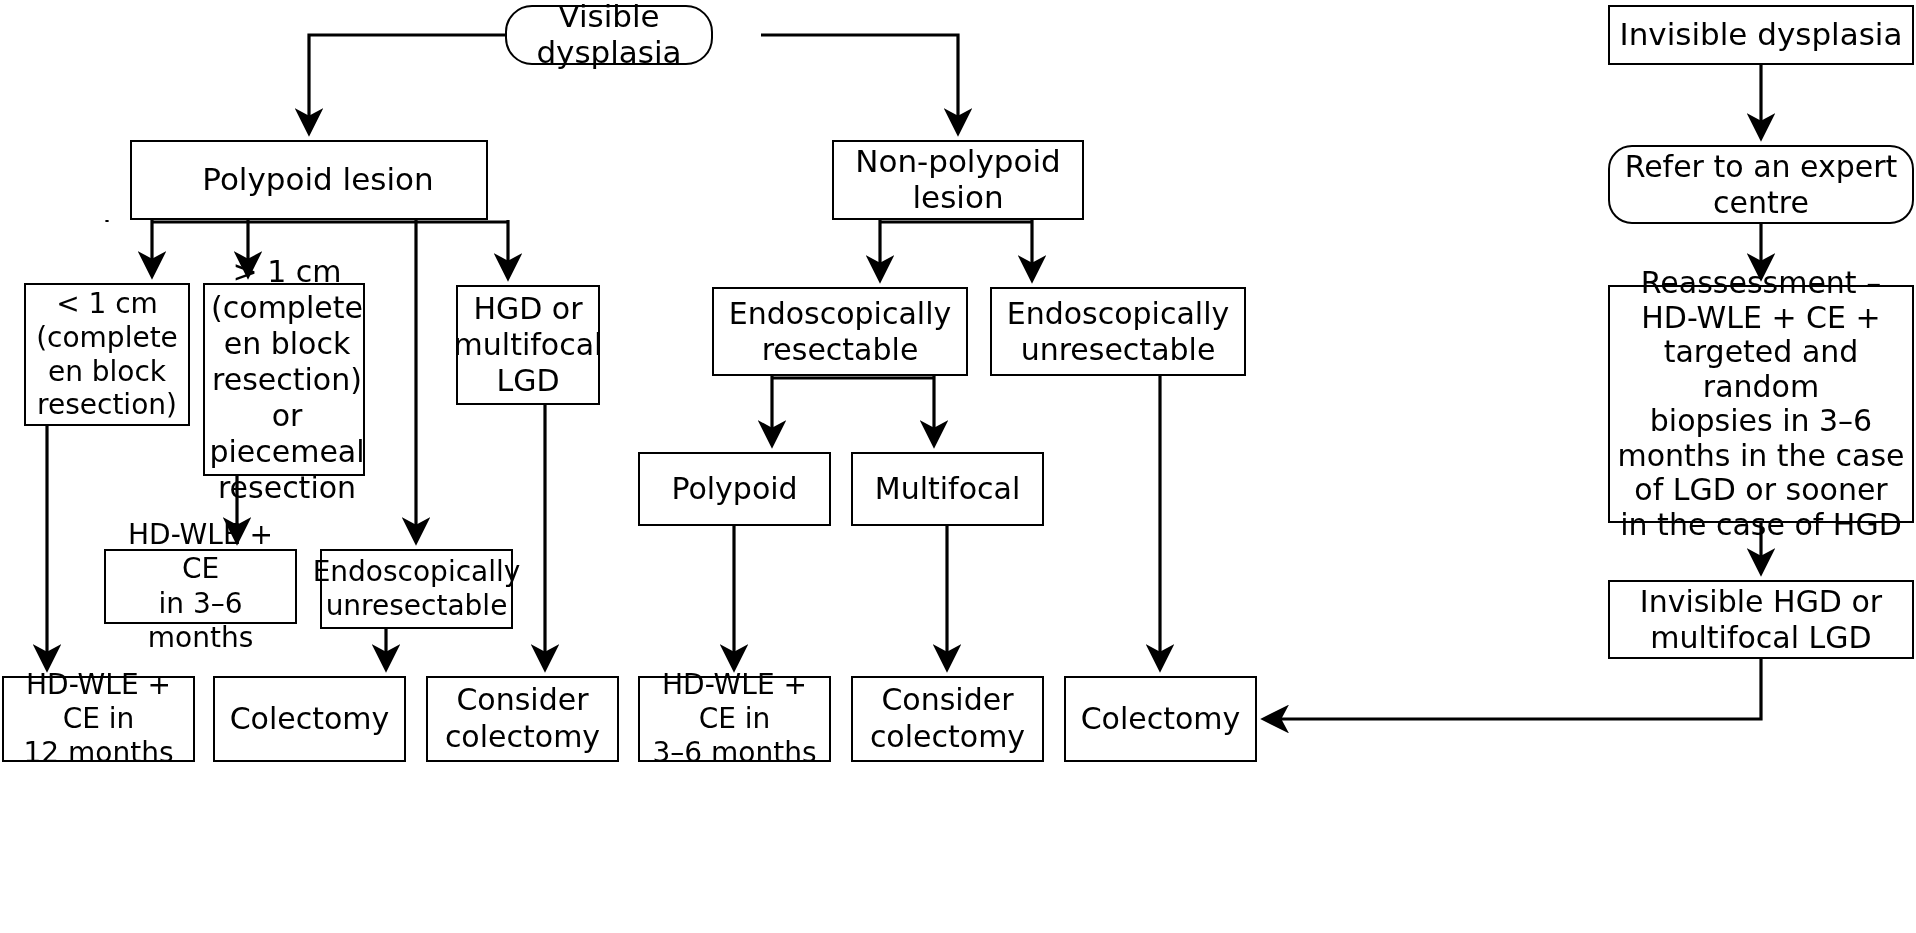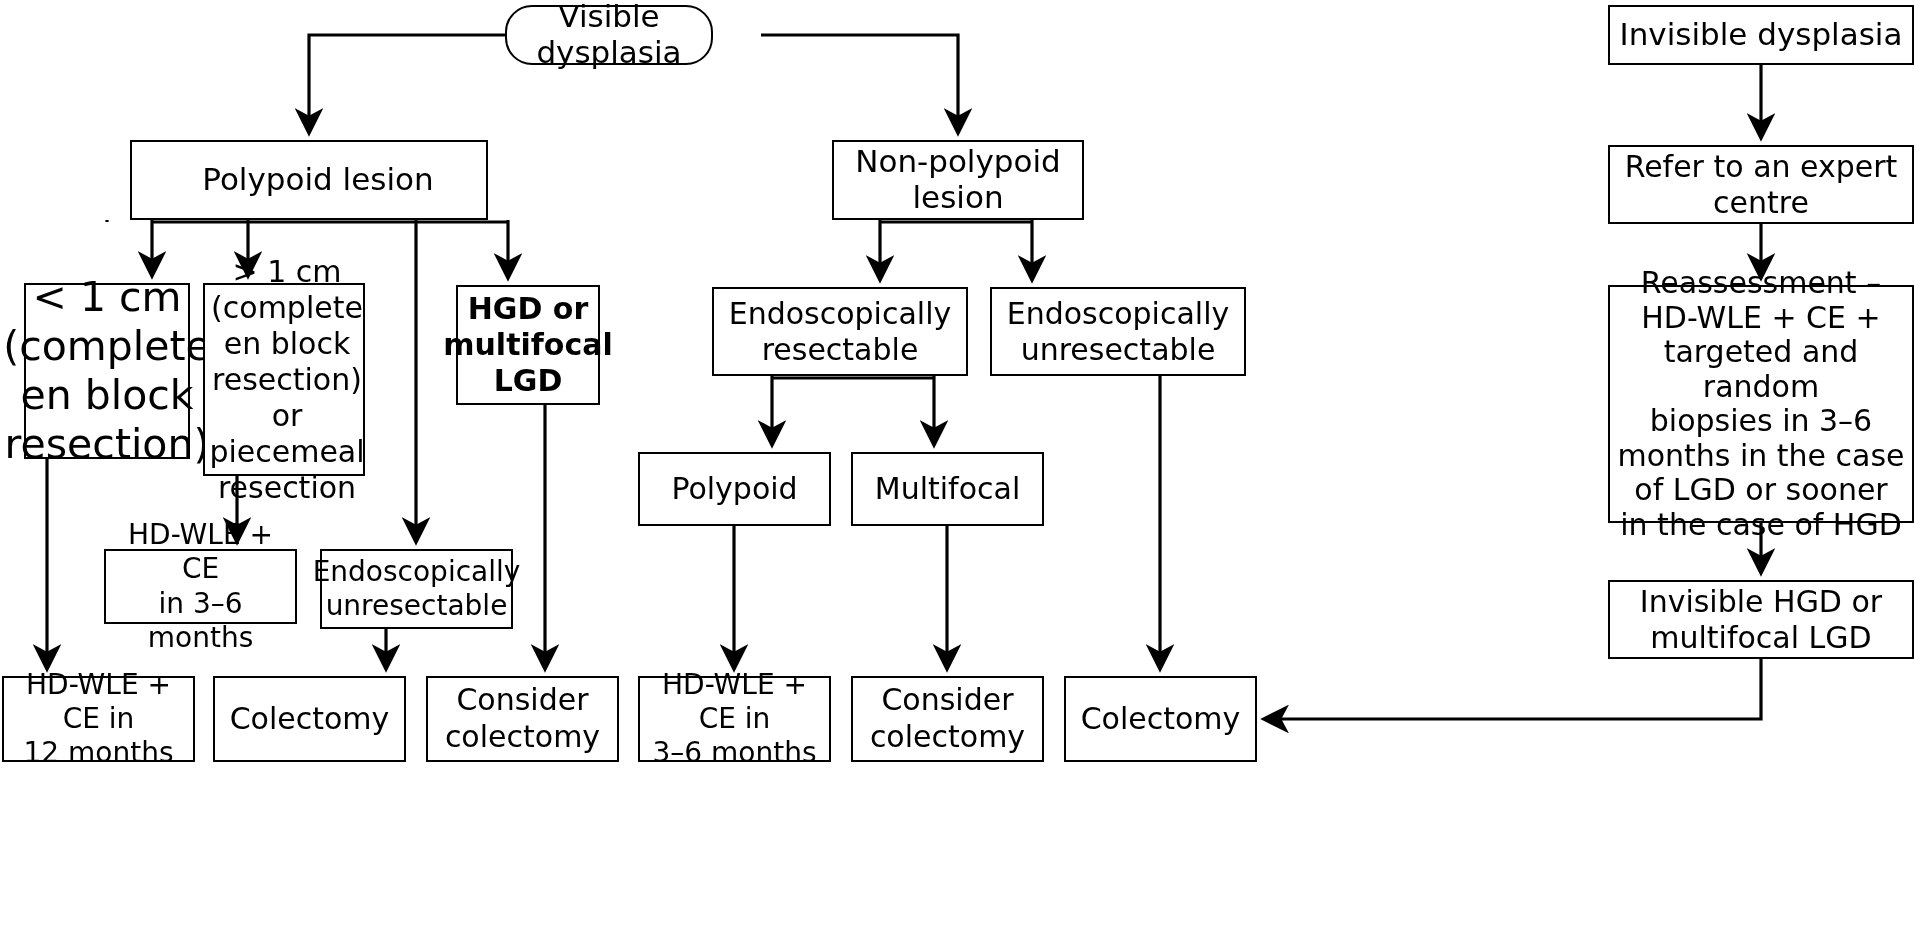--- a/index.html
+++ b/index.html
@@ -85,33 +85,33 @@
       <path d="M 1761 659 L 1761 719 L 1265 719" marker-end="url(#arrow)"></path>
     </g>
   </svg>
 
   <div class="node" style="left:505px; top:5px; width:208px; height:60px; font-size:31px;border-radius:27px;">Visible dysplasia</div>
 
   <div class="node" style="left:130px; top:140px; width:358px; height:80px; font-size:31px;padding-left:24px;">Polypoid lesion</div>
 
   <div class="node" style="left:832px; top:140px; width:252px; height:80px; font-size:31px;">Non-polypoid lesion</div>
 
-  <div class="node" style="left:24px; top:283px; width:166px; height:176px; font-size:41px; line-height:1.2;">&lt; 1 cm
+  <div class="node" style="left:24px; top:283px; width:166px; height:143px; font-size:28px; line-height:1.2;">&lt; 1 cm
 (complete
 en block
 resection)</div>
 
   <div class="node" style="left:203px; top:283px; width:162px; height:193px; font-size:30px; line-height:1.2;padding-left:12px;">&gt; 1 cm
 (complete
 en block
 resection)
 or piecemeal
 resection</div>
 
-  <div class="node" style="left:456px; top:285px; width:144px; height:120px; font-size:30px; line-height:1.2;font-weight:bold;">HGD or
+  <div class="node" style="left:456px; top:285px; width:144px; height:120px; font-size:30px; line-height:1.2;">HGD or
 multifocal
 LGD</div>
 
   <div class="node" style="left:712px; top:287px; width:256px; height:89px; font-size:30px; line-height:1.2;">Endoscopically
 resectable</div>
 
   <div class="node" style="left:990px; top:287px; width:256px; height:89px; font-size:30px; line-height:1.2;">Endoscopically
 unresectable</div>
 
   <div class="node" style="left:68px; top:549px; width:193px; height:75px; font-size:28px; line-height:1.22;margin-left:36px;">HD-WLE + CE
@@ -135,21 +135,21 @@
   <div class="node" style="left:638px; top:676px; width:193px; height:86px; font-size:28px; line-height:1.22;">HD-WLE + CE in
 3–6 months</div>
 
   <div class="node" style="left:851px; top:676px; width:193px; height:86px; font-size:30px; line-height:1.22;">Consider
 colectomy</div>
 
   <div class="node" style="left:1064px; top:676px; width:193px; height:86px; font-size:30px;">Colectomy</div>
 
   <div class="node" style="left:1608px; top:5px; width:306px; height:60px; font-size:31px;">Invisible dysplasia</div>
 
-  <div class="node" style="left:1608px; top:145px; width:306px; height:79px; font-size:30px; line-height:1.2;">Refer to an expert
+  <div class="node" style="left:1608px; top:145px; width:306px; height:79px; font-size:30px; line-height:1.2;border-radius:24px;">Refer to an expert
 centre</div>
 
   <div class="node" style="left:1608px; top:285px; width:306px; height:238px; font-size:30px; line-height:1.15;">Reassessment –
 HD-WLE + CE +
 targeted and random
 biopsies in 3–6
 months in the case
 of LGD or sooner
 in the case of HGD</div>
 

